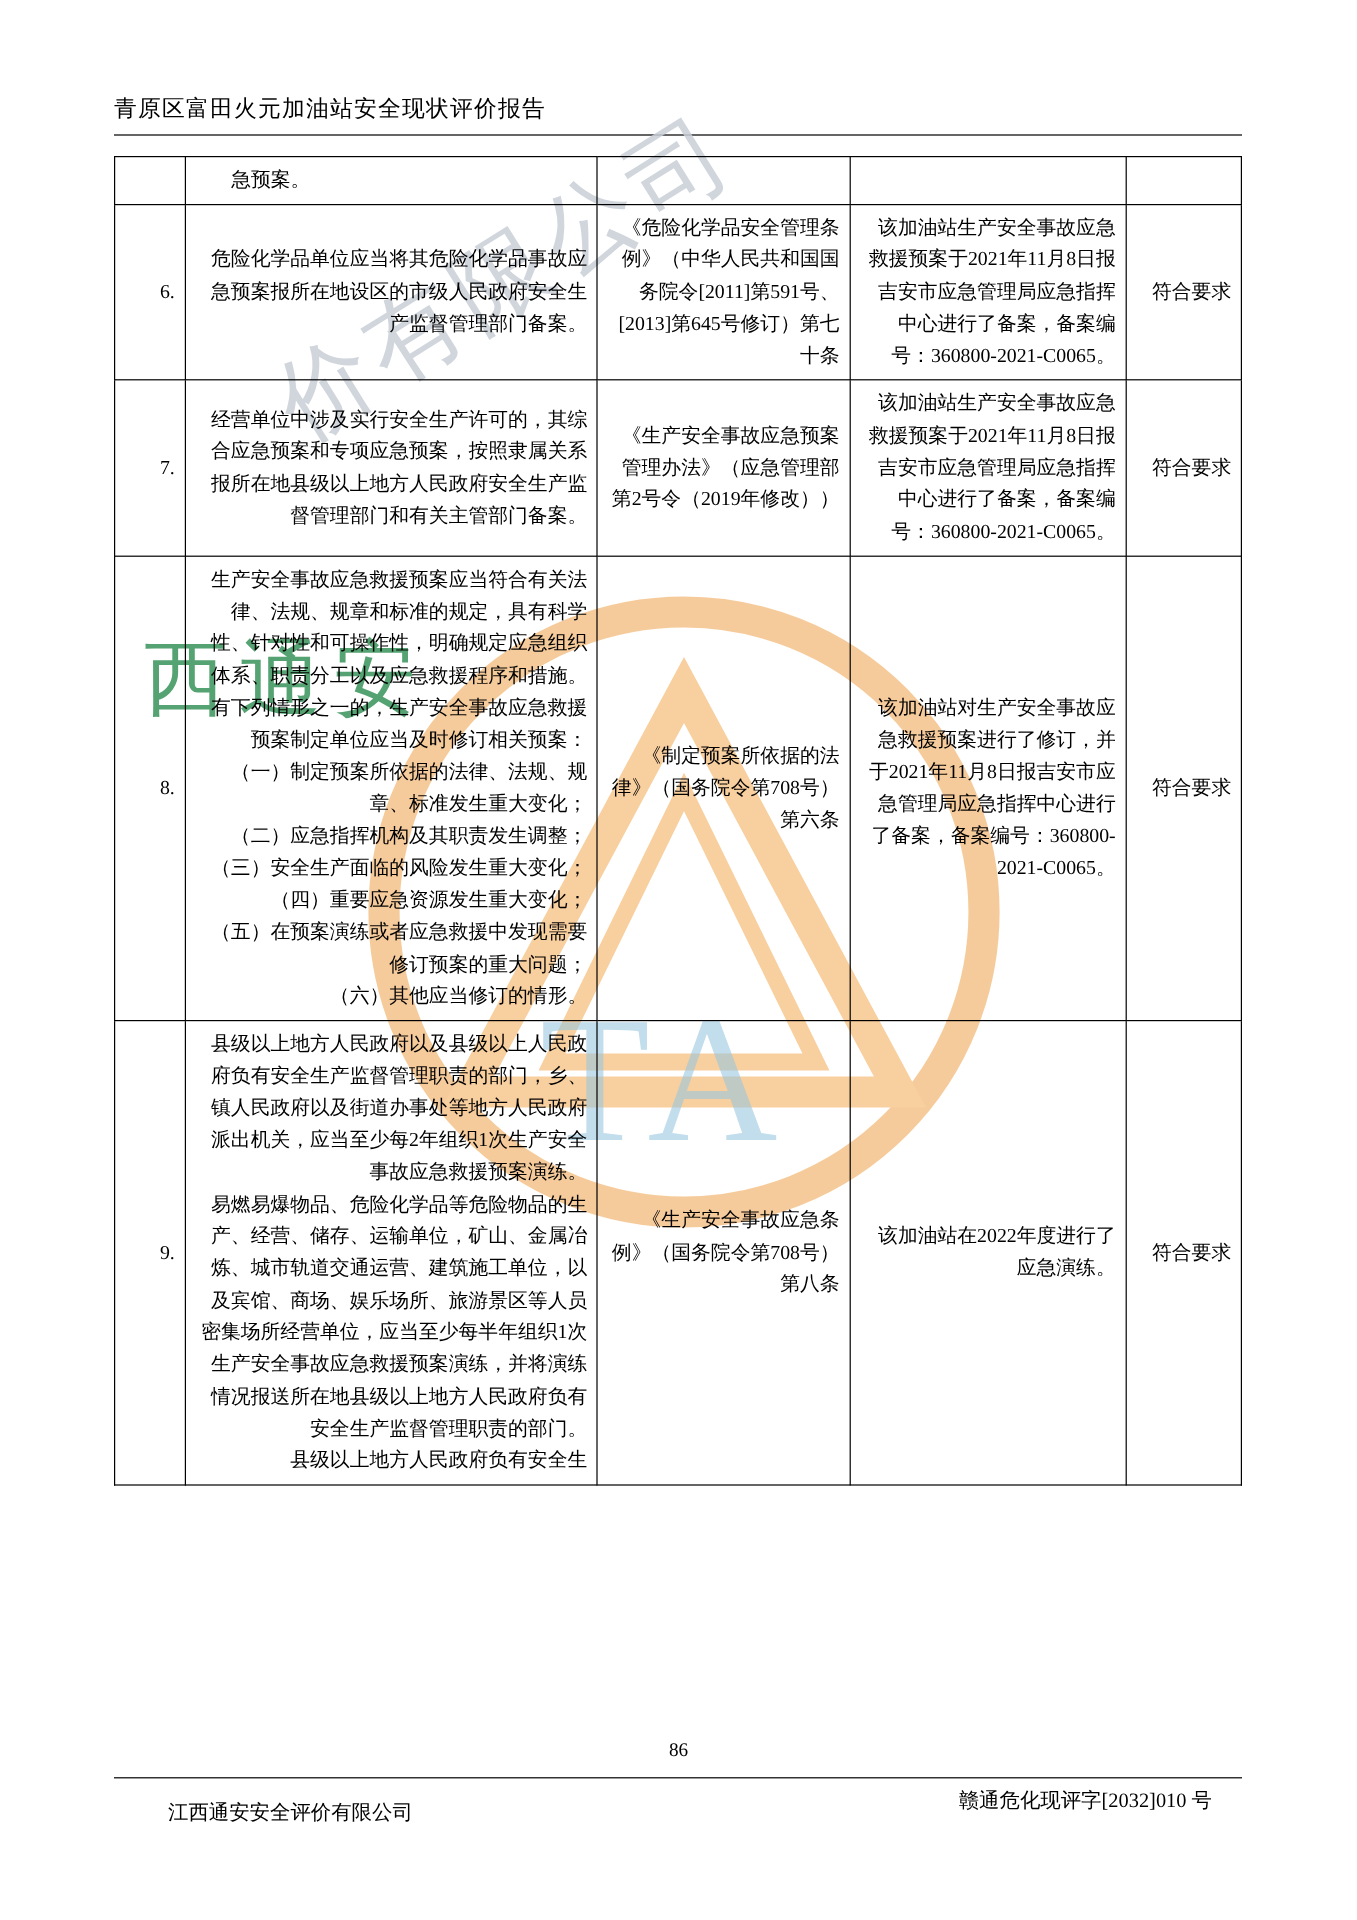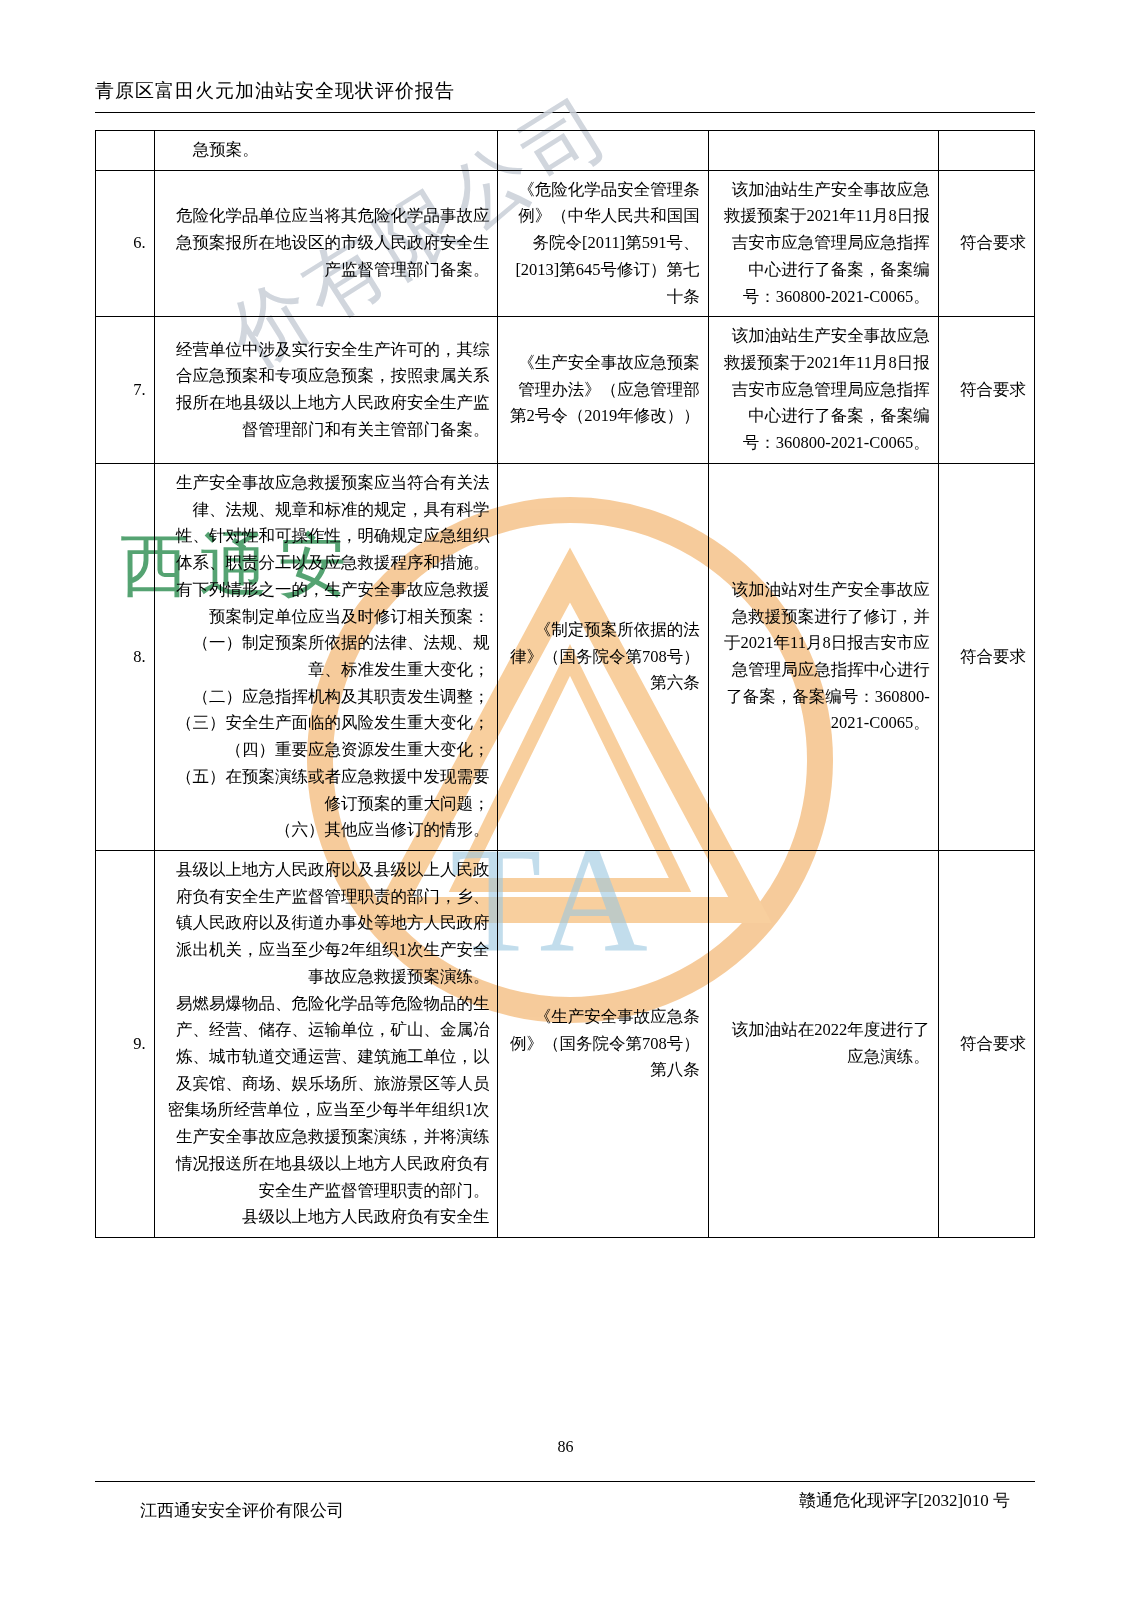--- a/index.html
+++ b/index.html
@@ -97,21 +97,21 @@
   td.col-status { width: 215px; }
   td.col-result { width: 80px; }
 
   .cell-just {
     text-align: center;
   }
 
   
   .page-number {
     position: absolute;
-    bottom: 144px;
+    bottom: 132px;
     left: 0;
     width: 1131px;
     text-align: center;
     font-size: 16px;
     color: #000;
   }
   .footer-rule {
     position: absolute;
     bottom: 118px;
     left: 95px;

